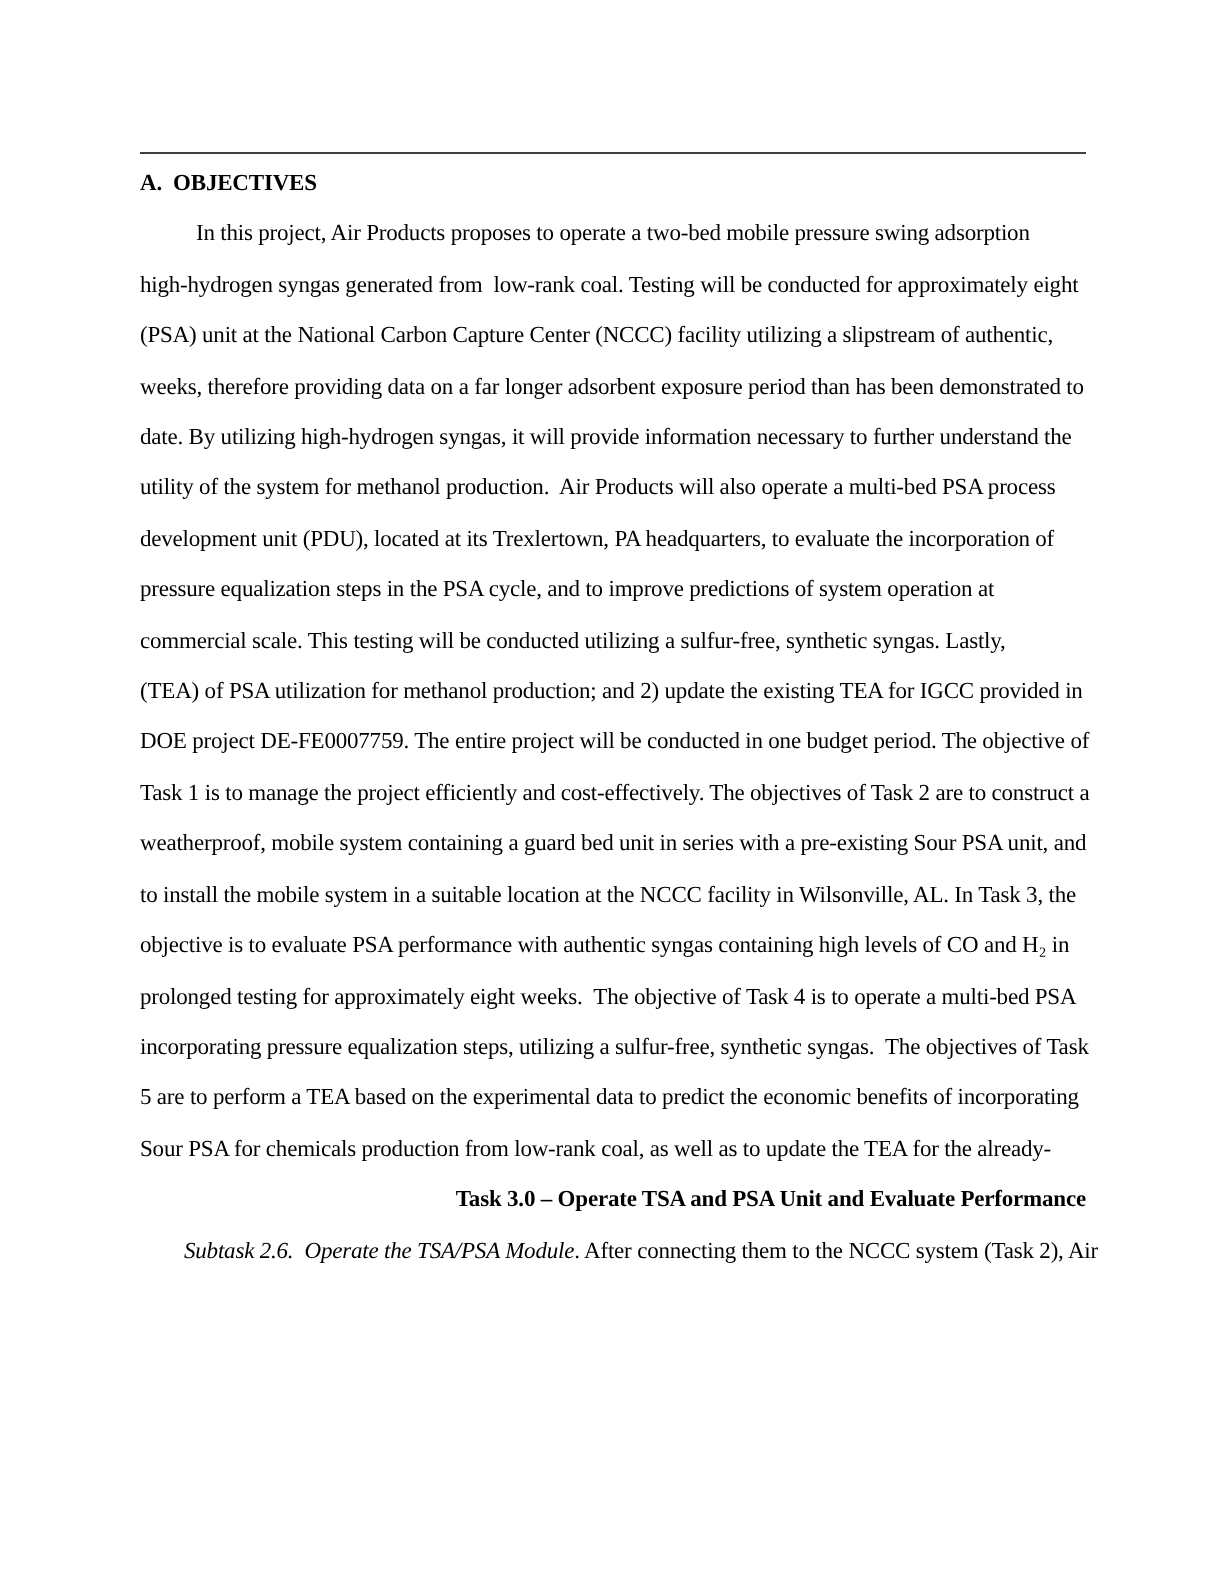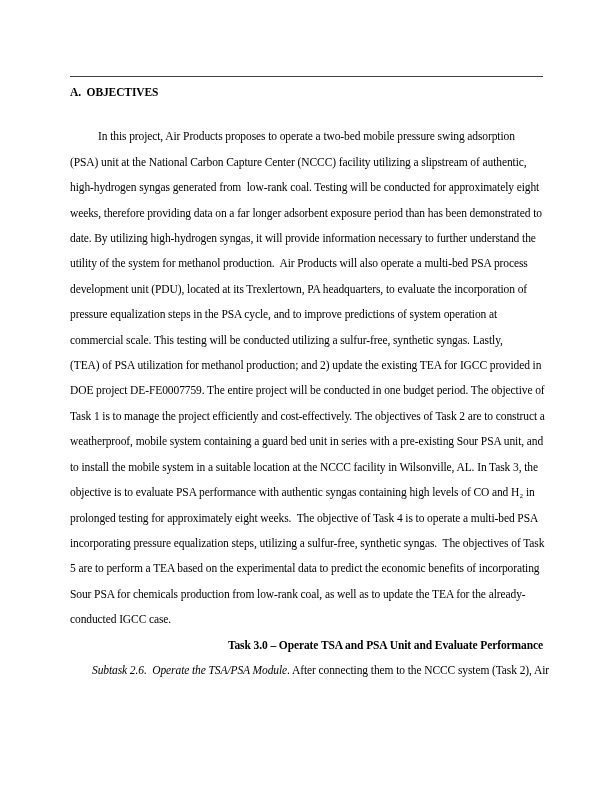--- a/index.html
+++ b/index.html
@@ -39,21 +39,20 @@
   .section-heading {
     font-weight: bold;
     margin-top: 3px;
     white-space: pre;
   }
   .line {
     white-space: pre;
   }
   .line.first-indent {
     padding-left: 28px;
-    margin-top: 19px;
   }
   .task-heading {
     font-weight: bold;
     white-space: pre;
     text-align: right;
   }
   .subtask-line {
     white-space: pre;
     padding-left: 22px;
   }
@@ -63,37 +62,36 @@
 </style>
 </head>
 <body>
 
 <div class="page">
   <div class="content">
     <hr class="top-rule">
     <div class="section-heading">A.  OBJECTIVES</div>
 
     <div class="line first-indent">In this project, Air Products proposes to operate a two-bed mobile pressure swing adsorption</div>
+    <div class="line">high-hydrogen syngas generated from  low-rank coal. Testing will be conducted for approximately eight</div>
     <div class="line">(PSA) unit at the National Carbon Capture Center (NCCC) facility utilizing a slipstream of authentic,</div>
-    <div class="line">high-hydrogen syngas generated from  low-rank coal. Testing will be conducted for approximately eight</div>
     <div class="line">weeks, therefore providing data on a far longer adsorbent exposure period than has been demonstrated to</div>
     <div class="line">date. By utilizing high-hydrogen syngas, it will provide information necessary to further understand the</div>
     <div class="line">utility of the system for methanol production.  Air Products will also operate a multi-bed PSA process</div>
     <div class="line">development unit (PDU), located at its Trexlertown, PA headquarters, to evaluate the incorporation of</div>
     <div class="line">pressure equalization steps in the PSA cycle, and to improve predictions of system operation at</div>
     <div class="line">commercial scale. This testing will be conducted utilizing a sulfur-free, synthetic syngas. Lastly,</div>
     <div class="line">(TEA) of PSA utilization for methanol production; and 2) update the existing TEA for IGCC provided in</div>
     <div class="line">DOE project DE-FE0007759. The entire project will be conducted in one budget period. The objective of</div>
     <div class="line">Task 1 is to manage the project efficiently and cost-effectively. The objectives of Task 2 are to construct a</div>
     <div class="line">weatherproof, mobile system containing a guard bed unit in series with a pre-existing Sour PSA unit, and</div>
     <div class="line">to install the mobile system in a suitable location at the NCCC facility in Wilsonville, AL. In Task 3, the</div>
     <div class="line">objective is to evaluate PSA performance with authentic syngas containing high levels of CO and H₂ in</div>
     <div class="line">prolonged testing for approximately eight weeks.  The objective of Task 4 is to operate a multi-bed PSA</div>
     <div class="line">incorporating pressure equalization steps, utilizing a sulfur-free, synthetic syngas.  The objectives of Task</div>
     <div class="line">5 are to perform a TEA based on the experimental data to predict the economic benefits of incorporating</div>
     <div class="line">Sour PSA for chemicals production from low-rank coal, as well as to update the TEA for the already-</div>
-    <div class="line">conducted IGCC case.</div>
 
     <div class="task-heading">Task 3.0 – Operate TSA and PSA Unit and Evaluate Performance</div>
 
     <div class="subtask-line"><span class="subtask-italic">Subtask 2.6.  Operate the TSA/PSA Module</span><span>. After connecting them to the NCCC system (Task 2), Air</span></div>
   </div>
 </div>
 
 </body></html>

